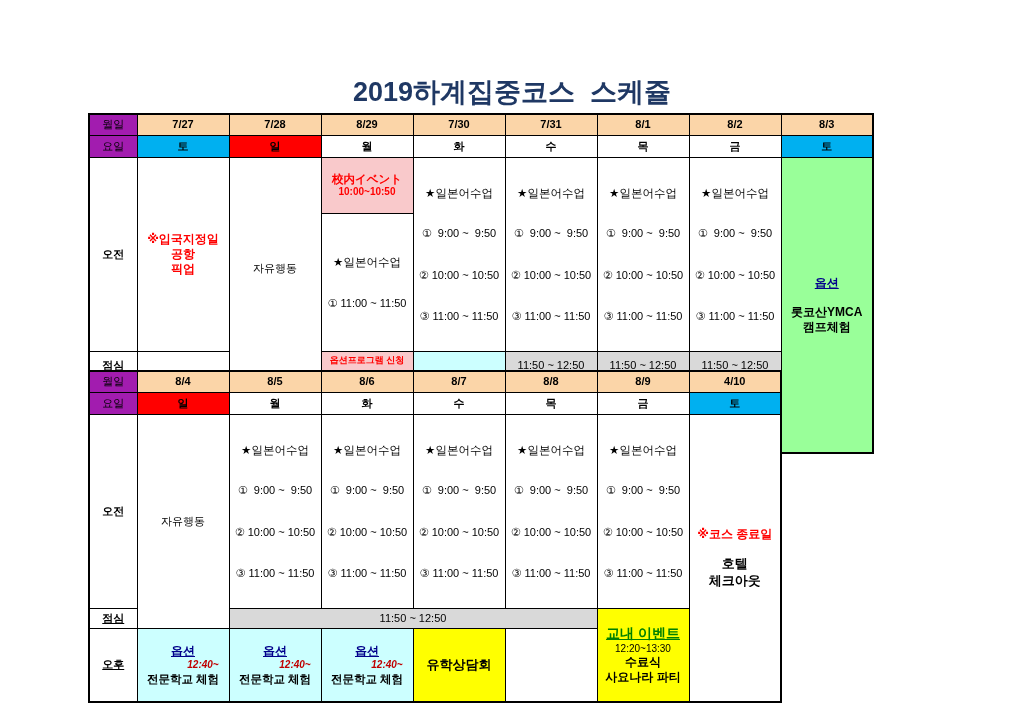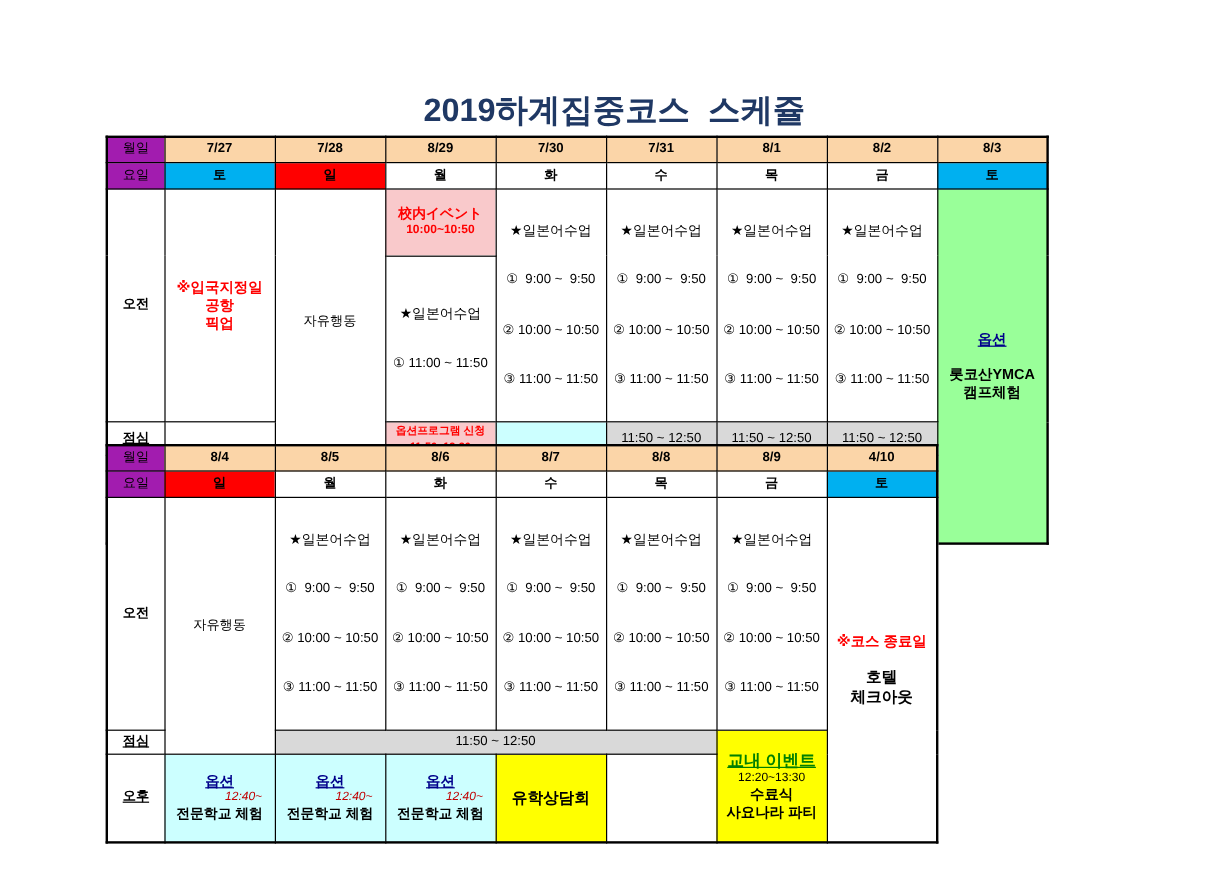--- a/index.html
+++ b/index.html
@@ -71,21 +71,21 @@
   .f-white  { background: #ffffff; }
 
   .cellpad { padding: 3px 2px; }
 
   .redtxt { color: #ff0000; font-weight: bold; }
   .greentxt { color: #008000; font-weight: bold; text-decoration: underline; }
   .bluetxt { color: #00008b; font-weight: bold; text-decoration: underline; }
   .boldtxt { font-weight: bold; }
   .small { font-size: 10px; }
   .tiny { font-size: 9px; }
-  .italic-red { color:#c00000; font-weight:normal; font-style: italic; font-size:10px;padding-left:40px;}
+  .italic-red { color:#c00000; font-weight:bold; font-style: italic; font-size:10px;padding-left:40px;}
 
   
   .jclass {
     text-align: left;
     padding: 4px 4px 4px 7px;
     font-size: 10.5px;
     line-height: 1.42;
     white-space: pre;
   }
   .jclass .hd { font-size: 11.5px; }

